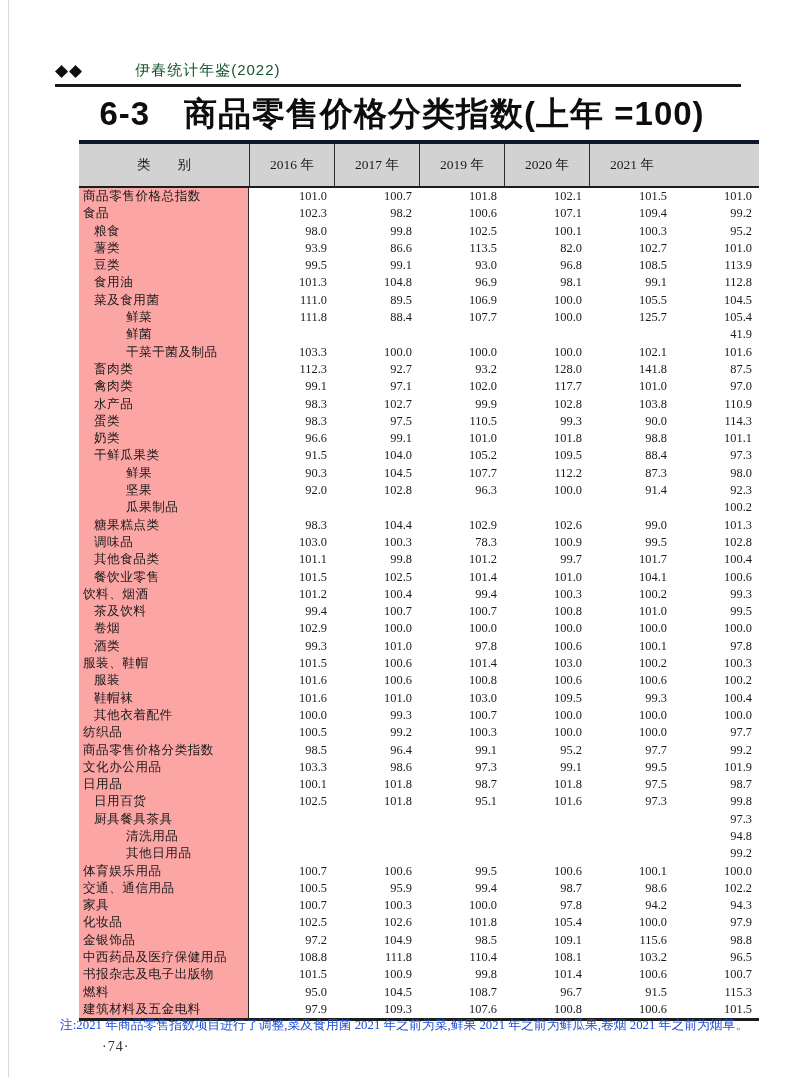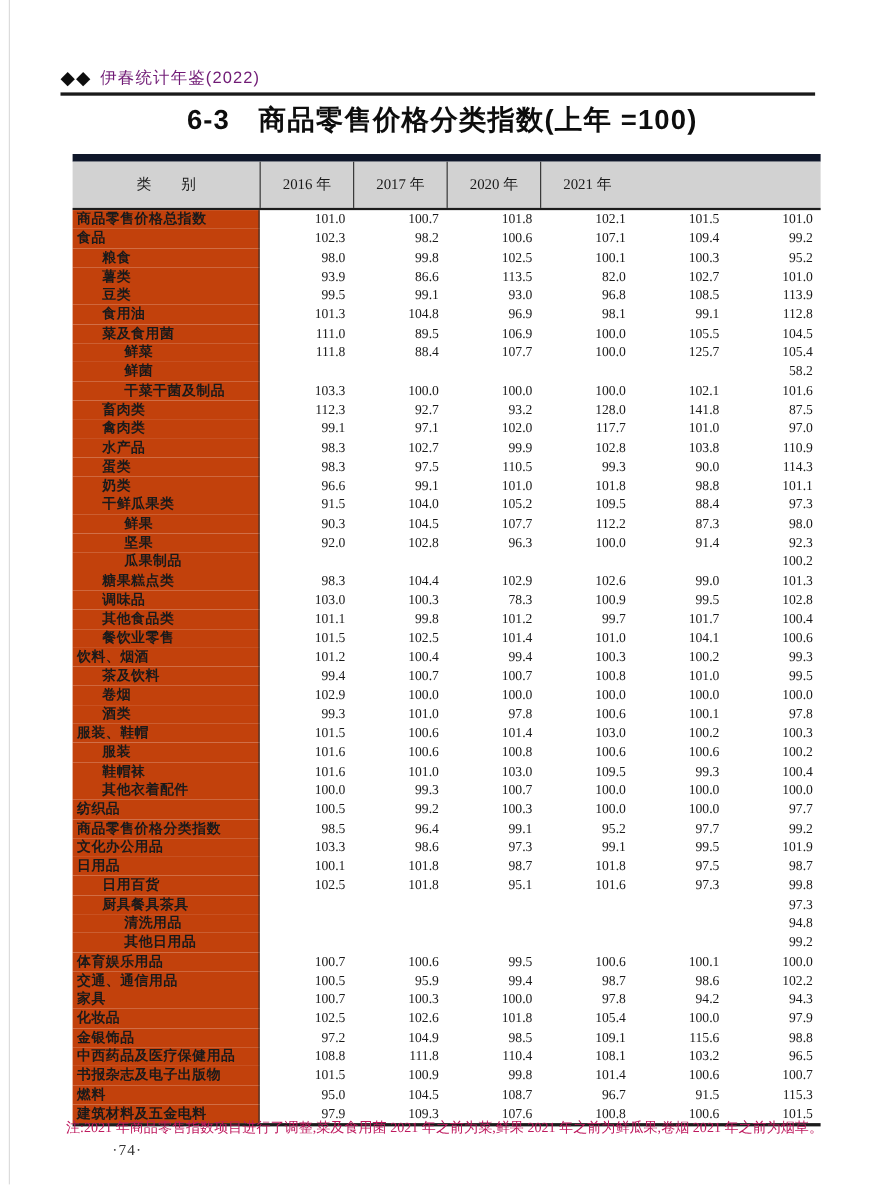--- a/index.html
+++ b/index.html
@@ -4,39 +4,39 @@
 <style>
   html,body{margin:0;padding:0;background:#ffffff;}
   .page{
     position:relative;width:793px;height:1077px;background:#ffffff;overflow:hidden;
     font-family:"Liberation Serif","DejaVu Serif",serif;color:#1a1a1a;
   }
   .page-edge{position:absolute;left:8px;top:0;width:1px;height:1077px;background:#d9d9d9;}
   .hdr{position:absolute;left:55px;top:58px;height:24px;display:flex;align-items:center;gap:8px;
        font-family:"Liberation Sans","DejaVu Sans",sans-serif;}
   .diamonds{font-size:17px;color:#0d0d0d;letter-spacing:1px;line-height:1;}
-  .yearbook{font-size:15px;color:#701a75;letter-spacing:1px;}
+  .yearbook{font-size:15px;color:#14532d;letter-spacing:1px;margin-left:44px;}
   .rule{position:absolute;left:55px;top:84px;width:686px;height:3px;background:#1a1a1a;}
   .title{
     position:absolute;left:62px;top:92px;width:680px;margin:0;text-align:center;
-    font-family:"Liberation Sans","DejaVu Sans",sans-serif;font-size:25px;font-weight:bold;
+    font-family:"Liberation Sans","DejaVu Sans",sans-serif;font-size:33px;font-weight:bold;
     letter-spacing:1px;color:#0d0d0d;white-space:nowrap;
   }
-  .table{position:absolute;left:66px;top:140px;width:680px;border-top:7px solid #0f172a;border-bottom:3px solid #1c1c1c;}
+  .table{position:absolute;left:79px;top:140px;width:680px;border-top:4px solid #0f172a;border-bottom:3px solid #1c1c1c;}
   .thead{display:grid;grid-template-columns:170px repeat(6,85px);background:#d2d2d2;border-bottom:2px solid #1c1c1c;}
   .hcell{height:42px;line-height:42px;text-align:center;font-size:13.5px;color:#1a1a1a;}
   .thead .hcell + .hcell{border-left:1.4px solid #2a2a2a;}
   .trow{display:grid;grid-template-columns:170px repeat(6,85px);}
   .cell{height:17.3px;line-height:17.3px;font-size:12.6px;overflow:hidden;white-space:nowrap;}
-  .cell.cat{background:#c2410c;border-right:1.4px solid #2a2a2a;letter-spacing:0.5px;font-weight:bold;}
+  .cell.cat{background:#fca5a5;border-right:1.4px solid #2a2a2a;letter-spacing:0.5px;}
   .cell.num{text-align:right;padding-right:7px;font-size:12.4px;}
   .ind0{padding-left:4px;}
-  .ind1{padding-left:27px;}
+  .ind1{padding-left:15px;}
   .ind2{padding-left:47px;}
-  .footnote{position:absolute;left:60px;top:1017px;width:700px;font-size:12.8px;color:#be185d;white-space:nowrap;}
+  .footnote{position:absolute;left:60px;top:1017px;width:700px;font-size:12.8px;color:#1d4ed8;white-space:nowrap;}
   .pagenum{position:absolute;left:70px;top:1039px;font-size:14px;color:#333;letter-spacing:1px;margin-left:32px;}
 </style>
 </head>
 <body>
 
 <div class="page">
   <div class="page-edge"></div>
 
   <div class="hdr">
     <span class="diamonds">◆◆</span>
@@ -44,20 +44,21 @@
   </div>
   <div class="rule"></div>
 
   <h1 class="title">6-3　商品零售价格分类指数(上年 =100)</h1>
 
   <div class="table">
     <div class="thead" id="thead">
         <div class="hcell cat-h">类　　别</div>
         <div class="hcell year-h">2016 年</div>
         <div class="hcell year-h">2017 年</div>
+        <div class="hcell year-h">2019 年</div>
         <div class="hcell year-h">2020 年</div>
         <div class="hcell year-h">2021 年</div>
       </div>
     <div class="tbody" id="tbody">
         <div class="trow">
           <div class="cell cat ind0">商品零售价格总指数</div>
           <div class="cell num">101.0</div>
           <div class="cell num">100.7</div>
           <div class="cell num">101.8</div>
           <div class="cell num">102.1</div>
@@ -127,21 +128,21 @@
           <div class="cell num">125.7</div>
           <div class="cell num">105.4</div>
         </div>
         <div class="trow">
           <div class="cell cat ind2">鲜菌</div>
           <div class="cell num"></div>
           <div class="cell num"></div>
           <div class="cell num"></div>
           <div class="cell num"></div>
           <div class="cell num"></div>
-          <div class="cell num">58.2</div>
+          <div class="cell num">41.9</div>
         </div>
         <div class="trow">
           <div class="cell cat ind2">干菜干菌及制品</div>
           <div class="cell num">103.3</div>
           <div class="cell num">100.0</div>
           <div class="cell num">100.0</div>
           <div class="cell num">100.0</div>
           <div class="cell num">102.1</div>
           <div class="cell num">101.6</div>
         </div>

